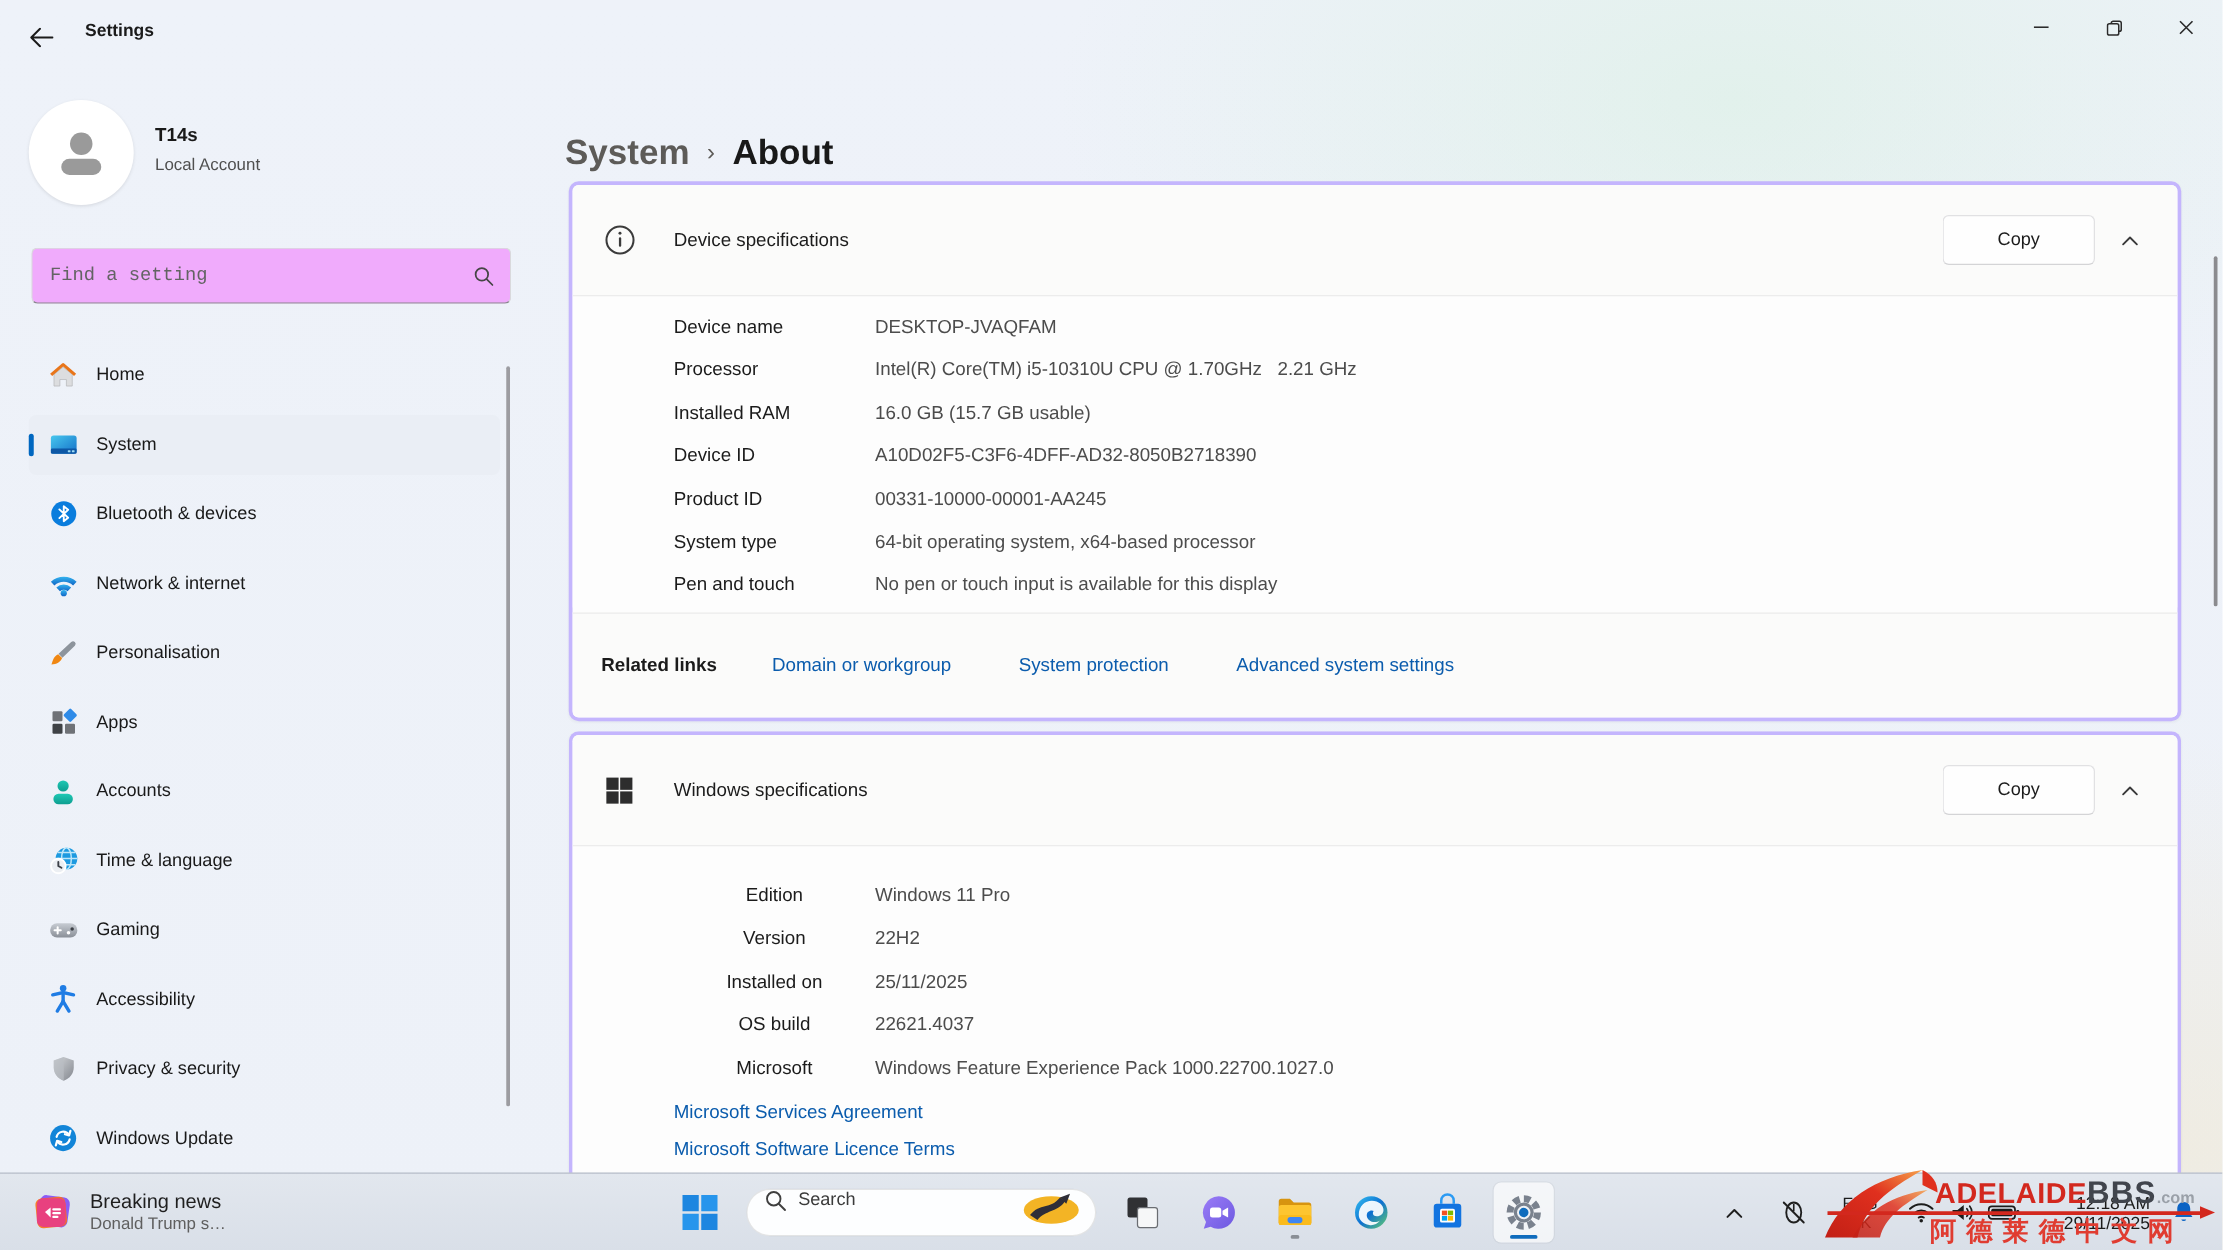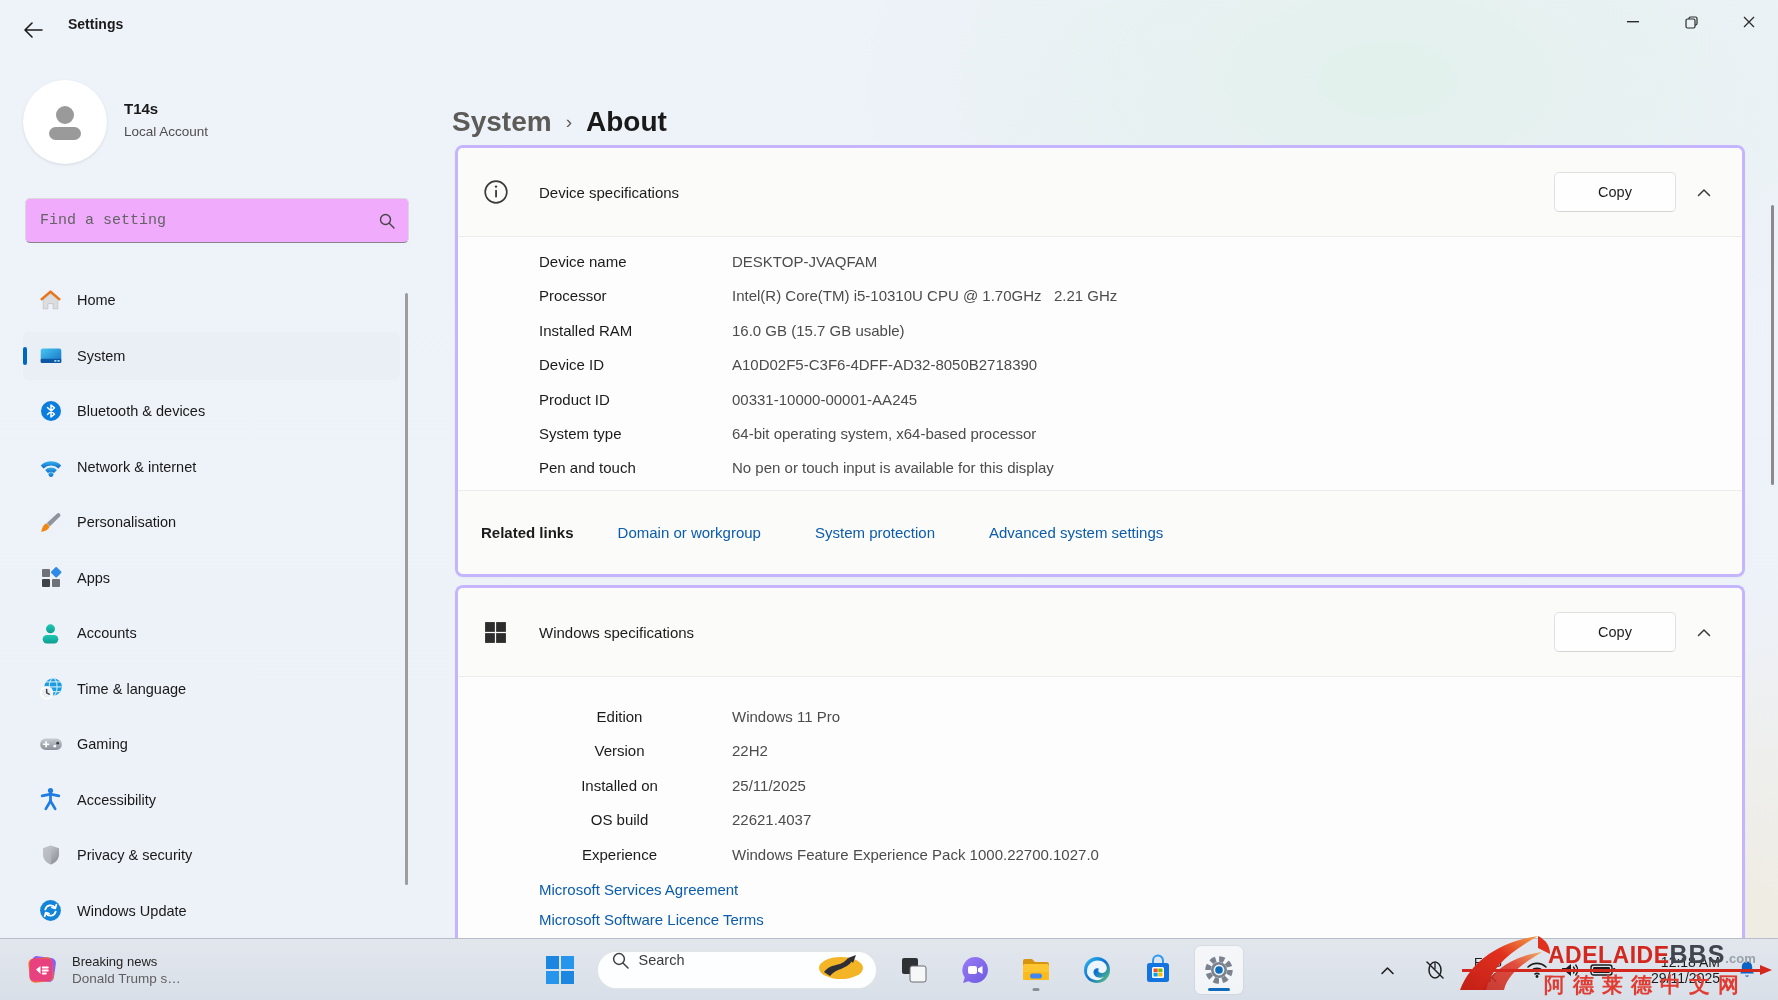--- a/index.html
+++ b/index.html
@@ -51,33 +51,33 @@
   .card-head { height:88px; background:#fbfbfa; display:flex; align-items:center; padding:0 18px 0 24px; }
   .card-head .head-icon { width:27px; display:flex; justify-content:center; }
   .card-title { margin-left:30px; font-size:15px; color:#1c1c1c; }
   .head-spacer { flex:1; }
   .copy-btn { width:122px; height:40px; background:#fefefe; border:1px solid #e1e1e3; border-bottom-color:#d4d4d6; border-radius:5px; font-family:inherit; font-size:14.5px; color:#1b1b1b; }
   .chev-btn { width:40px; height:40px; margin-left:8px; border:none; background:transparent; display:flex; align-items:center; justify-content:center; }
   .card-body { border-top:1px solid #ececec; background:#fdfdfd; padding:8px 0 0 81px; }
   .card-2 .card-body { padding-top:23px;text-align:center; }
   .spec-row { display:flex; font-size:15px; line-height:34.4px; }
   .spec-row .lbl { width:161px; color:#1b1b1b; }
-  .spec-row .val { color:#4c4c4c; white-space:pre;margin-left:32px; }
+  .spec-row .val { color:#4c4c4c; white-space:pre; }
   .body-links { margin-top:3px; padding-bottom:14px; }
   .body-links a { display:block; font-size:15px; line-height:29.5px; color:#0b5cad; text-decoration:none; width:max-content; }
   .related { position:absolute; left:0; right:0; bottom:0; height:84px; border-top:1px solid #ececec; background:#fbfbfa; display:flex; align-items:center; padding-left:23px; }
   .related-label { font-size:15px; font-weight:700; color:#1b1b1b; margin-right:44px; }
   .related a { font-size:15px; color:#0b5cad; text-decoration:none; margin-right:54px; }
   .main-scroll { position:absolute; left:1771px; top:205px; width:3px; height:280px; border-radius:2px; background:#8b8b8f; }
 
   
   .taskbar { position:absolute; left:0; bottom:0; width:1778px; height:62px; background:linear-gradient(180deg,#e2e7ee,#d9dfe8); border-top:1px solid rgba(120,130,145,.35); z-index:10; }
   .widgets { position:absolute; left:16px; top:7px; height:48px; display:flex; align-items:center; border-radius:6px; padding:0 8px; }
   .widgets-text { margin-left:12px; }
-  .widgets-title { font-size:13px; color:#1f1f1f; line-height:17px; }
+  .widgets-title { font-size:16px; color:#1f1f1f; line-height:17px; }
   .widgets-sub { font-size:13.5px; color:#5f5f5f; line-height:17px; }
   .tb-center { position:absolute; left:0; right:0; top:7px; display:flex; justify-content:center; align-items:center; gap:13px; }
   .tb-btn { width:48px; height:48px; border-radius:6px; display:flex; align-items:center; justify-content:center; position:relative; }
   .tb-btn.active { background:rgba(255,255,255,.65); box-shadow:0 0 0 1px rgba(0,0,0,.04); }
   .run-dot { position:absolute; bottom:3px; left:50%; transform:translateX(-50%); width:7px; height:3px; border-radius:2px; background:#8a8f96; }
   .active-bar { position:absolute; bottom:3px; left:50%; transform:translateX(-50%); width:22px; height:3px; border-radius:2px; background:#0f6cbd; }
   .search-pill { width:280px; height:38px; border-radius:19px; background:#fdfeff; border:1px solid rgba(0,0,0,.10); display:flex; padding:0 6px 0 14px; }
   .search-pill .s-label { font-size:14.5px; color:#3b3b3b; margin-left:10px; flex:1; }
   .tray { position:absolute; right:0; top:0; height:62px; display:flex; align-items:center; padding-right:14px; }
   .tray-item { display:flex; align-items:center; justify-content:center; color:#1c1c1c; }
@@ -412,21 +412,21 @@
         </div>
       <div class="spec-row">
           <span class="lbl">Installed on</span>
           <span class="val">25/11/2025</span>
         </div>
       <div class="spec-row">
           <span class="lbl">OS build</span>
           <span class="val">22621.4037</span>
         </div>
       <div class="spec-row">
-          <span class="lbl">Experience</span>
+          <span class="lbl">Microsoft</span>
           <span class="val">Windows Feature Experience Pack 1000.22700.1027.0</span>
         </div>
       <div class="body-links">
         <a href="#">Microsoft Services Agreement</a>
         <a href="#">Microsoft Software Licence Terms</a>
       </div>
     </div>
   </div>
 </div>
 

